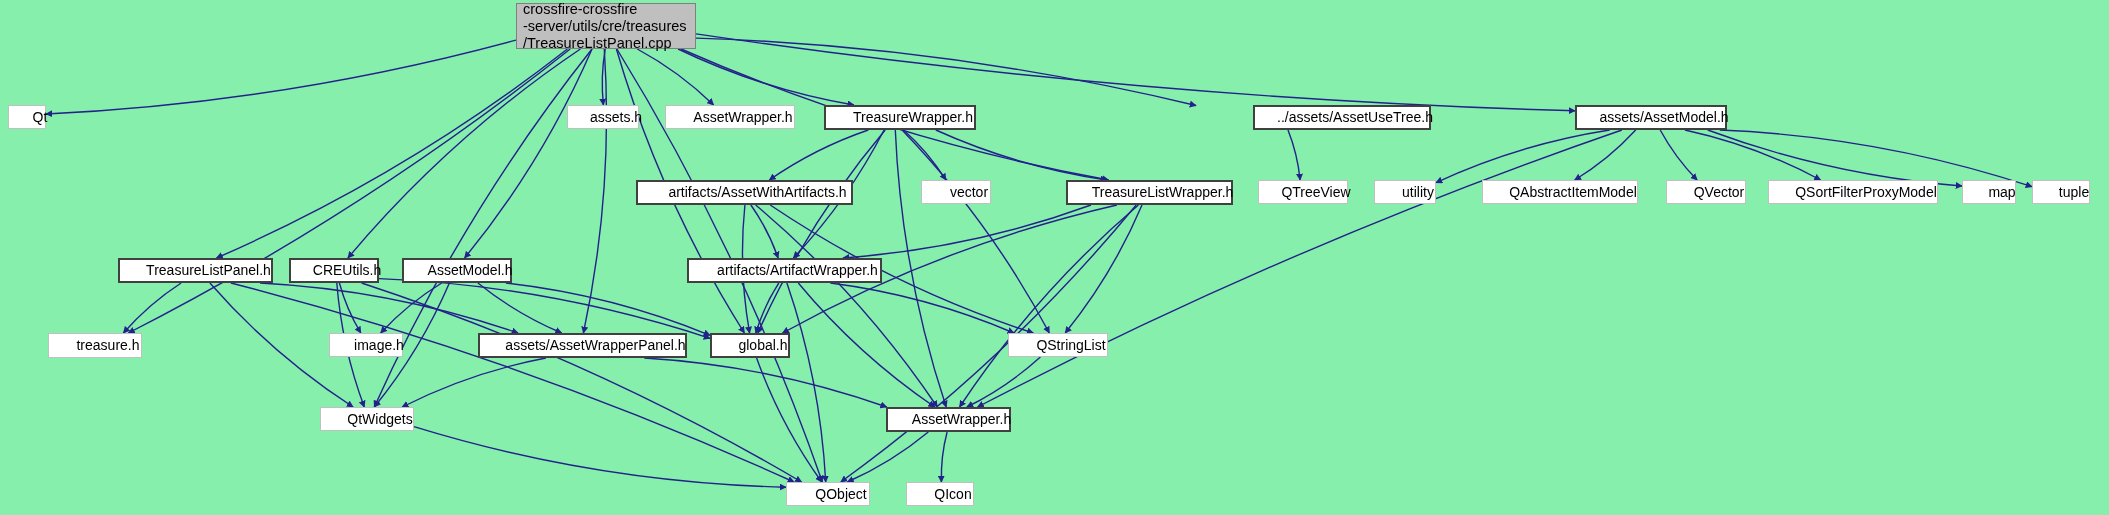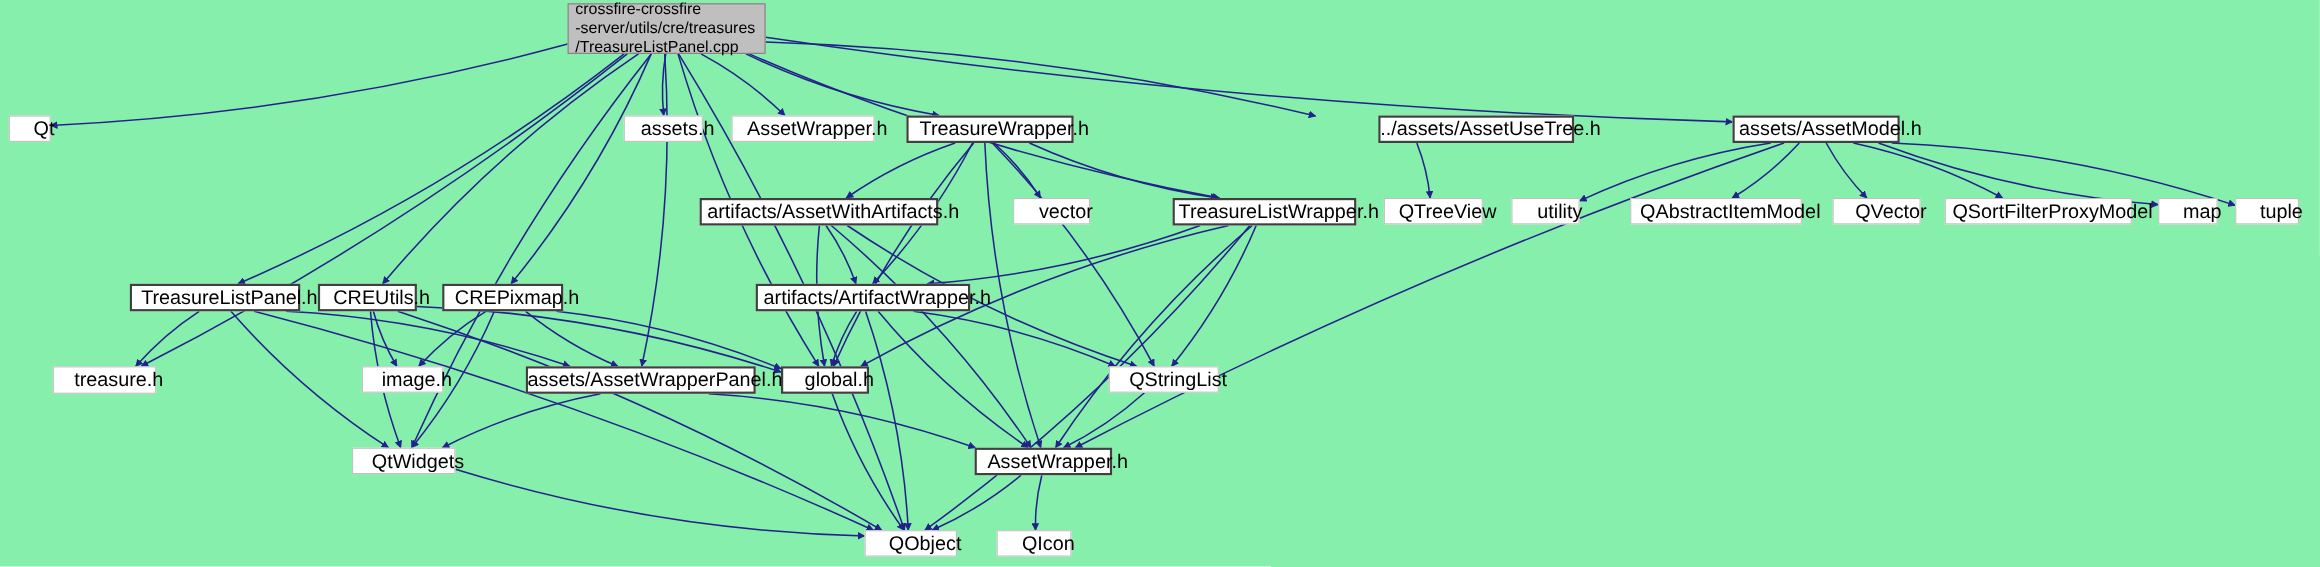--- a/index.html
+++ b/index.html
@@ -25,21 +25,21 @@
   }
   .node {
     position: absolute;
     box-sizing: border-box;
     display: flex;
     align-items: center;
     justify-content: center;
     background: #ffffff;
     border: 1px solid #c0c0c0;
     color: #000000;
-    font-size: 18px;
+    font-size: 14px;
     line-height: 17px;
     white-space: pre;
     z-index: 2;
     padding-left: 26px;
   }
   .node.bold {
     border: 2px solid #404040;
   }
   .node.root {
     background: #bfbfbf;
@@ -141,21 +141,21 @@
       <div class="node bold" style="left: 1066px; top: 180px; width: 167px; height: 25px;">TreasureListWrapper.h</div>
       <div class="node" style="left: 1258px; top: 180px; width: 90px; height: 24px;">QTreeView</div>
       <div class="node" style="left: 1374px; top: 180px; width: 62px; height: 24px;">utility</div>
       <div class="node" style="left: 1482px; top: 180px; width: 156px; height: 24px;">QAbstractItemModel</div>
       <div class="node" style="left: 1666px; top: 180px; width: 80px; height: 24px;">QVector</div>
       <div class="node" style="left: 1768px; top: 180px; width: 170px; height: 24px;">QSortFilterProxyModel</div>
       <div class="node" style="left: 1962px; top: 180px; width: 54px; height: 24px;">map</div>
       <div class="node" style="left: 2032px; top: 180px; width: 58px; height: 24px;">tuple</div>
       <div class="node bold" style="left: 118px; top: 258px; width: 155px; height: 25px;">TreasureListPanel.h</div>
       <div class="node bold" style="left: 289px; top: 258px; width: 90px; height: 25px;">CREUtils.h</div>
-      <div class="node bold" style="left: 402px; top: 258px; width: 110px; height: 25px;">CREPixmap.h</div>
+      <div class="node bold" style="left: 402px; top: 258px; width: 110px; height: 25px;">AssetModel.h</div>
       <div class="node bold" style="left: 687px; top: 258px; width: 195px; height: 25px;">artifacts/ArtifactWrapper.h</div>
       <div class="node" style="left: 48px; top: 333px; width: 94px; height: 25px;">treasure.h</div>
       <div class="node" style="left: 329px; top: 333px; width: 74px; height: 24px;">image.h</div>
       <div class="node bold" style="left: 478px; top: 333px; width: 209px; height: 25px;">assets/AssetWrapperPanel.h</div>
       <div class="node bold" style="left: 710px; top: 333px; width: 80px; height: 25px;">global.h</div>
       <div class="node" style="left: 1008px; top: 333px; width: 100px; height: 24px;">QStringList</div>
       <div class="node" style="left: 320px; top: 407px; width: 94px; height: 24px;">QtWidgets</div>
       <div class="node bold" style="left: 886px; top: 407px; width: 125px; height: 25px;">AssetWrapper.h</div>
       <div class="node" style="left: 786px; top: 482px; width: 84px; height: 24px;">QObject</div>
       <div class="node" style="left: 906px; top: 482px; width: 68px; height: 24px;">QIcon</div>

